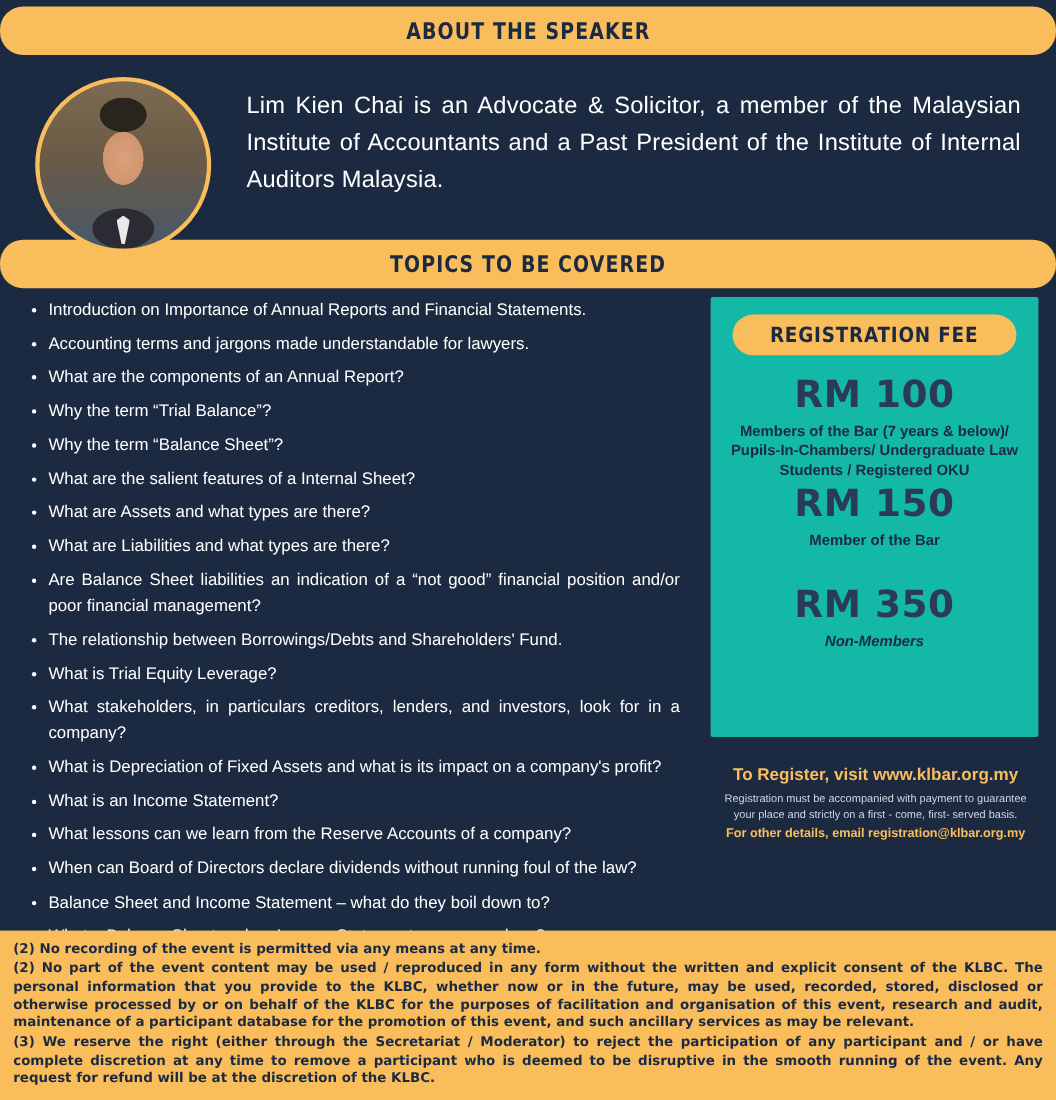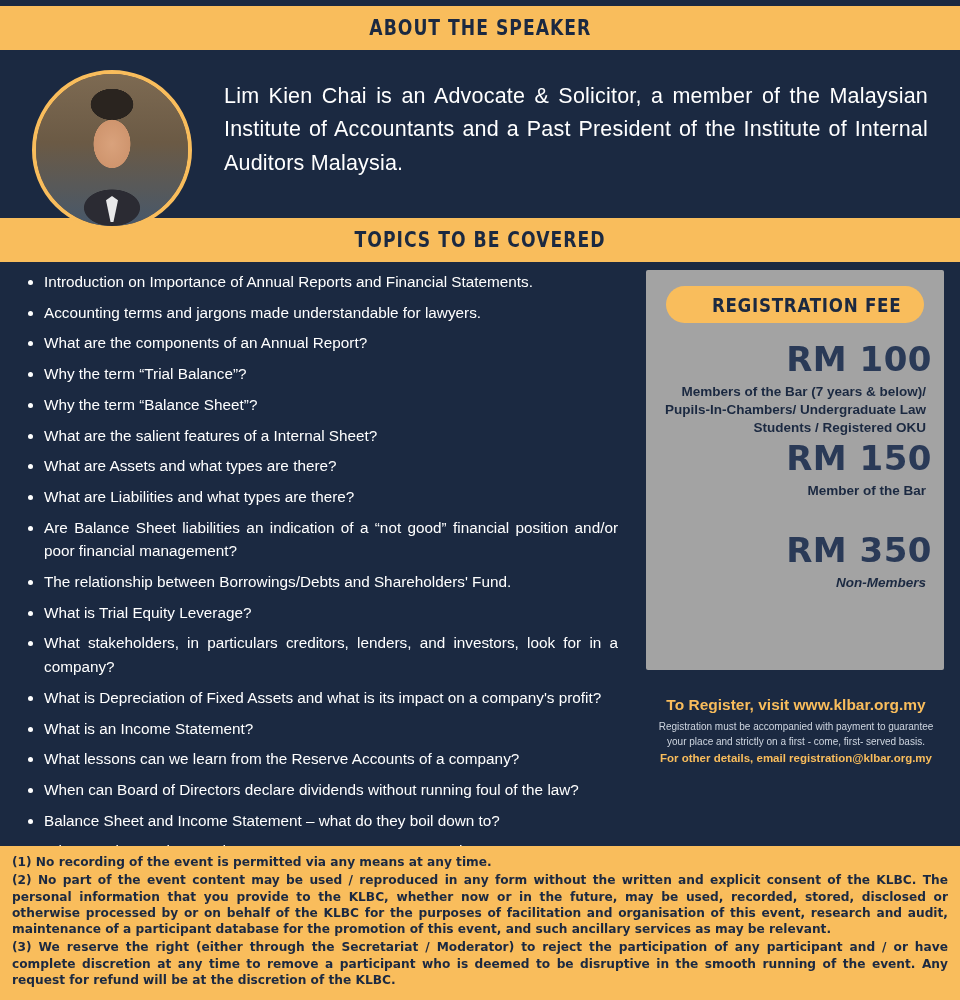--- a/index.html
+++ b/index.html
@@ -22,20 +22,21 @@
     border-top: 6px solid #1b2941;
   }
 
   
   .banner {
     background: #f9bd5c;
     height: 44px;
     display: flex;
     align-items: center;
     justify-content: center;
+    border-radius: 21px;
   }
   .banner-text {
     color: #1b2941;
     font-family: "DejaVu Sans", sans-serif;
     font-weight: bold;
     font-size: 21px;
     letter-spacing: 1.2px;
     text-transform: uppercase;
     transform: scaleX(0.82);
   }
@@ -119,24 +120,24 @@
     color: #ffffff;
     font-size: 15px;
   }
 
   
   .fee-col {
     flex: 0 0 300px;
     margin-left: 8px;
   }
   .fee-box {
-    background: #a3a3a3;
+    background: #14b8a6;
     border-radius: 2px;
     padding: 14px 12px 26px 12px;
-    text-align: right;
+    text-align: center;
     box-sizing: border-box;
     width: 298px;
     min-height: 400px;
   }
   .fee-title-pill {
     background: #f9bd5c;
     border-radius: 22px;
     padding: 8px 10px 7px 10px;
     margin: 2px 8px 16px 8px;
   }
@@ -287,18 +288,18 @@
 
       <div class="register">
         <div class="register-line1">To Register, visit www.klbar.org.my</div>
         <div class="register-small">Registration must be accompanied with payment to guarantee your place and strictly on a first - come, first- served basis.</div>
         <div class="register-email">For other details, email registration@klbar.org.my</div>
       </div>
     </div>
   </div>
 
   <div class="footer">
-    <p>(1) No recording of the event is permitted via any means at any time.</p>
+    <p>(2) No recording of the event is permitted via any means at any time.</p>
     <p>(2) No part of the event content may be used / reproduced in any form without the written and explicit consent of the KLBC. The personal information that you provide to the KLBC, whether now or in the future, may be used, recorded, stored, disclosed or otherwise processed by or on behalf of the KLBC for the purposes of facilitation and organisation of this event, research and audit, maintenance of a participant database for the promotion of this event, and such ancillary services as may be relevant.</p>
     <p>(3) We reserve the right (either through the Secretariat / Moderator) to reject the participation of any participant and / or have complete discretion at any time to remove a participant who is deemed to be disruptive in the smooth running of the event. Any request for refund will be at the discretion of the KLBC.</p>
   </div>
 
 </div>
 
 </body></html>

